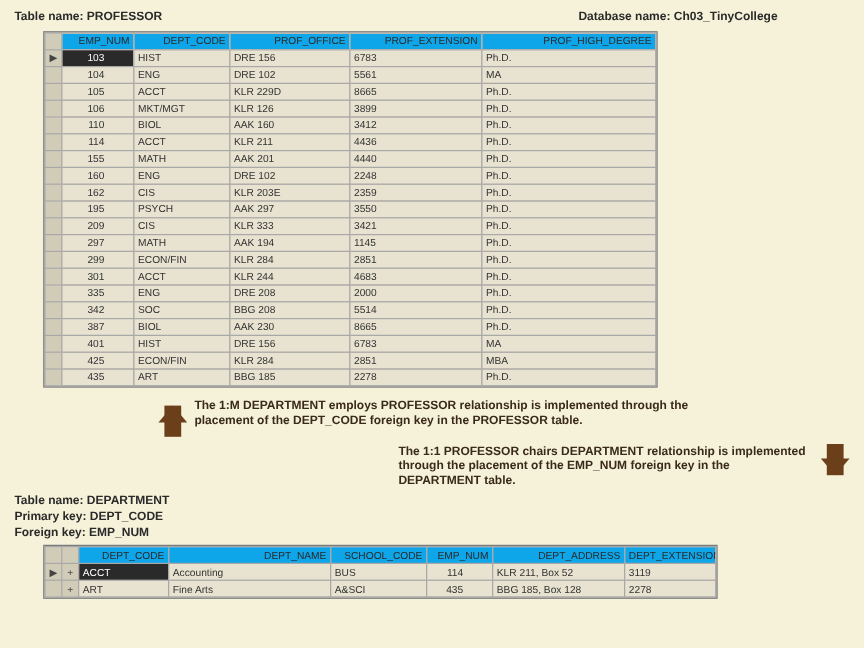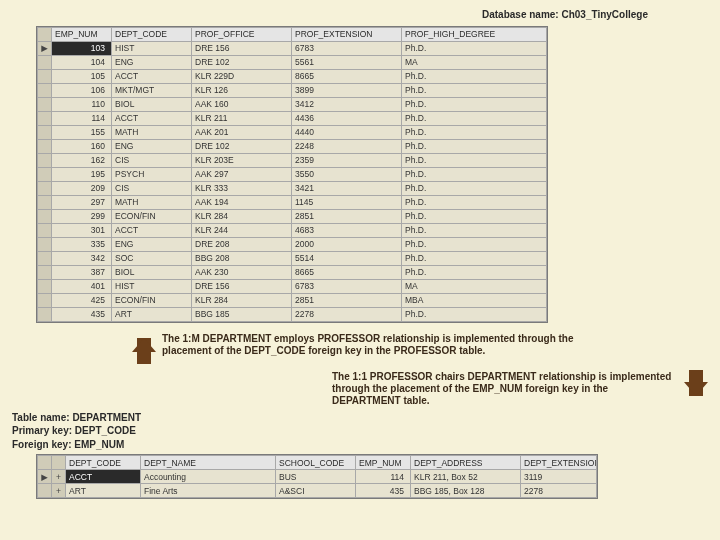--- a/index.html
+++ b/index.html
@@ -20,49 +20,50 @@
     border: 1px solid #a8a8a8;
     padding: 1px 3px;
     font-size: 8.5px;
     height: 11px;
     background: #e7e3d0;
     text-align: left;
     white-space: nowrap;
     overflow: hidden;
   }
   th {
-    background: #e5e5e5;
+    background: #0ea5e9;
     color: #2a2a2a;
     font-weight: normal;
-    text-align: left;
+    text-align: right;
   }
   .rowhead {
     width: 14px;
     background: #d0ccb8 !important;
     text-align: center;
     color: #444;
   }
   .sel { background: #2a2a2a !important; color: #fff !important; text-align: right; }
-  td.num { text-align: right; padding-right: 6px; }
+  td.num { text-align: right; padding-right: 24px; }
 
   .grid-wrap2 { border: 1px solid #7a7a7a; background: #d6d2c0; width: 560px; margin: 3px 0 0 24px; }
 
   .annot-row { display: flex; align-items: center; margin: 4px 0 6px 120px; gap: 6px; }
   .annot-text { font-weight: bold; font-size: 10px; color: #3a2a1a; max-width: 430px; line-height: 1.2; }
   .arrow-up, .arrow-down { display:inline-block; }
   .arrow-up .shaft, .arrow-down .shaft { width: 14px; height: 26px; background: #6b3f1a; margin: 0 auto; }
   .arrow-up .head { width:0; height:0; border-left:12px solid transparent; border-right:12px solid transparent; border-bottom:14px solid #6b3f1a; }
   .arrow-down .head { width:0; height:0; border-left:12px solid transparent; border-right:12px solid transparent; border-top:14px solid #6b3f1a; }
   .annot2-row { display:flex; align-items:flex-end; margin: 0 0 4px 320px; gap:6px;}
 </style>
 </head>
 <body>
 
 <div class="meta-row">
   <div class="meta-left">
+    <div>Table name: PROFESSOR</div>
   </div>
   <div class="meta-right" style="padding-right:60px;">
     <div>Database name: Ch03_TinyCollege</div>
   </div>
 </div>
 
 <div class="grid-wrap">
   <table>
     <colgroup>
         <col style="width:14px">

